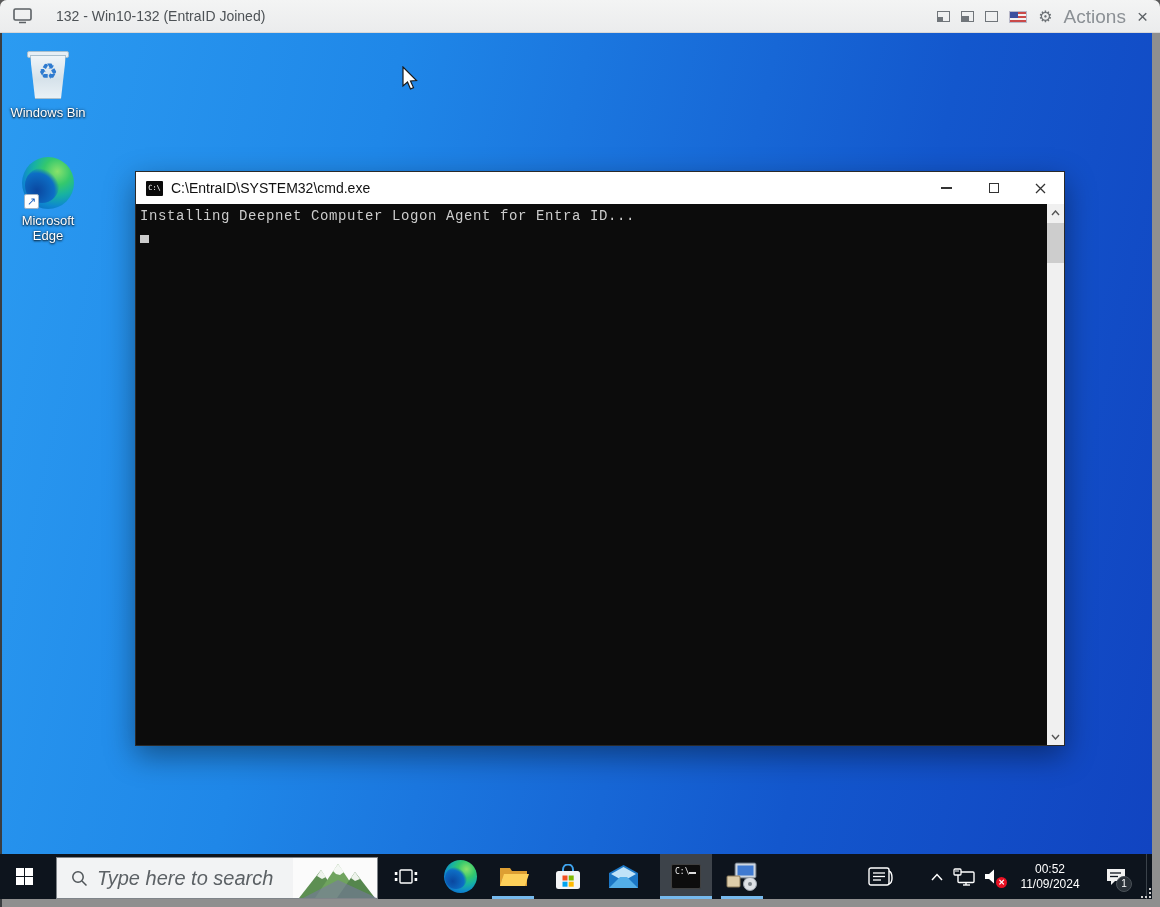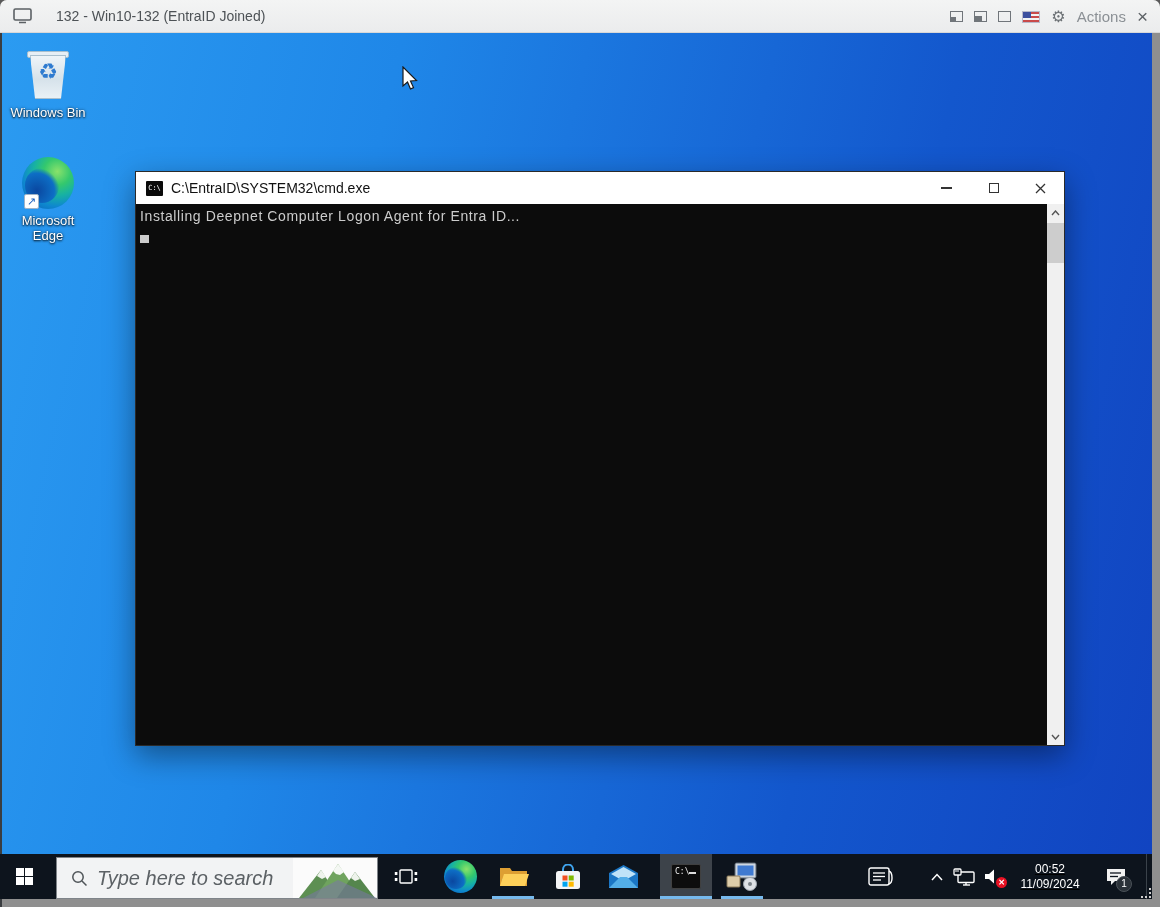--- a/index.html
+++ b/index.html
@@ -17,21 +17,21 @@
   .console-monitor{ position:absolute; left:13px; top:8px; }
   .console-right{ position:absolute; right:12px; top:0; height:33px;
     display:flex; align-items:center; gap:11px; }
   .cons-sq{ width:13px; height:11px; border:1.5px solid #70757a; position:relative; display:inline-block; }
   .cons-sq.v1::after{ content:""; position:absolute; left:0; bottom:0; width:5px; height:4px; background:#70757a; }
   .cons-sq.v2::after{ content:""; position:absolute; left:0; bottom:0; width:7px; height:5px; background:#70757a; }
   .flag{ width:18px; height:12px; border:1px solid #b9b9c9; position:relative;
     background:repeating-linear-gradient(#c94a4a 0 2px,#f2f2f2 2px 4px); }
   .flag::after{ content:""; position:absolute; left:0; top:0; width:8px; height:6px; background:#3c4f9e; }
   .gear{ font-size:16px; color:#6d7276; line-height:1; }
-  .actions-label{ font-size:15px; color:#8b9095; }
+  .actions-label{ font-size:19px; color:#8b9095; }
   .console-close{ font-size:19px; color:#5d6266; line-height:1; }
 
   
   .frame-right{ position:absolute; right:0; top:33px; width:8px; height:874px; background:#8f8f8f; }
   .frame-bottom{ position:absolute; left:0; bottom:0; width:1160px; height:8px; background:#8f8f8f; }
   .frame-left{ position:absolute; left:0; top:33px; width:2px; height:874px; background:#3a3d40; }
   .grip-dots{ position:absolute; right:9px; bottom:9px; width:10px; height:10px; }
   .grip-dots i{ position:absolute; width:2px; height:2px; background:#cfcfcf; }
 
   
@@ -70,21 +70,21 @@
     display:flex; align-items:center; }
   .cmd-appicon{ margin-left:10px; width:17px; height:15px; background:#0a0a0a; border-radius:1px;
     color:#fff; font-family:"DejaVu Sans Mono", monospace; font-size:7px; line-height:15px; text-align:center; }
   .cmd-title{ margin-left:8px; font-size:14px; color:#111; }
   .cmd-controls{ position:absolute; right:0; top:0; height:32px; display:flex; }
   .cmd-btn{ width:47px; height:32px; display:flex; align-items:center; justify-content:center; }
   .ico-min{ width:11px; height:1.5px; background:#333; }
   .ico-max{ width:10px; height:10px; border:1.2px solid #333; }
 
   .cmd-body{ position:absolute; left:0; top:32px; right:0; bottom:0; background:#0c0c0c; overflow:hidden; }
-  .cmd-line{ position:absolute; left:4px; top:4px; font-family:Liberation Sans, sans-serif;
+  .cmd-line{ position:absolute; left:4px; top:4px; font-family:Liberation Mono, monospace;
     font-size:14px; letter-spacing:.6px; color:#cccccc; white-space:pre; }
   .cmd-cursor{ position:absolute; left:4px; top:31px; width:9px; height:8px; background:#cccccc; }
 
   .cmd-scroll{ position:absolute; right:0; top:0; width:17px; bottom:0; background:#f0f0f0; }
   .scroll-btn{ position:absolute; left:0; width:17px; height:17px; display:flex; align-items:center; justify-content:center; }
   .scroll-thumb{ position:absolute; left:0; top:19px; width:17px; height:40px; background:#cdcdcd; }
 
   
   .taskbar{ position:absolute; left:0; top:854px; width:1152px; height:45px; background:#0d141d; }
   .tb-btn{ position:absolute; top:0; height:45px; display:flex; align-items:center; justify-content:center; }
@@ -107,21 +107,21 @@
   .mail-btn{ left:599px; width:48px; }
   .cmdtb-btn{ left:660px; width:52px; background:rgba(255,255,255,.20); }
   .cmdtb-btn .tb-underline{ left:0; right:0; }
   .inst-btn{ left:718px; width:48px; }
 
   .cmd-tbicon{ width:30px; height:25px; background:#0d0d0d; border:1px solid #404040; border-radius:2px; position:relative; }
   .cmd-tbicon .p{ position:absolute; left:3px; top:2px; color:#eee; font-family:"DejaVu Sans Mono", monospace; font-size:8px; }
   .cmd-tbicon .d{ position:absolute; right:4px; top:7px; width:7px; height:2px; background:#ddd; }
 
   .tray{ position:absolute; right:0; top:0; height:45px; display:flex; align-items:center; }
-  .tray-item{ height:47px; display:flex; align-items:center; justify-content:center;text-decoration:underline; }
+  .tray-item{ height:47px; display:flex; align-items:center; justify-content:center; }
   .news-btn{ width:44px; margin-right:22px; }
   .chev-btn{ width:26px; }
   .net-btn{ width:28px; }
   .vol-btn{ width:30px; position:relative; }
   .mute-badge{ position:absolute; right:1px; bottom:12px; width:11px; height:11px; border-radius:50%;
     background:#e81123; color:#fff; font-size:8px; line-height:11px; text-align:center; font-weight:bold; }
   .clock-btn{ width:84px; flex-direction:column; line-height:15px; }
   .clock-time,.clock-date{ color:#fff; font-size:12px; text-align:center; }
   .ac-btn{ width:48px; position:relative; margin-right:6px; }
   .ac-badge{ position:absolute; right:8px; bottom:8px; width:16px; height:16px; border-radius:50%;

